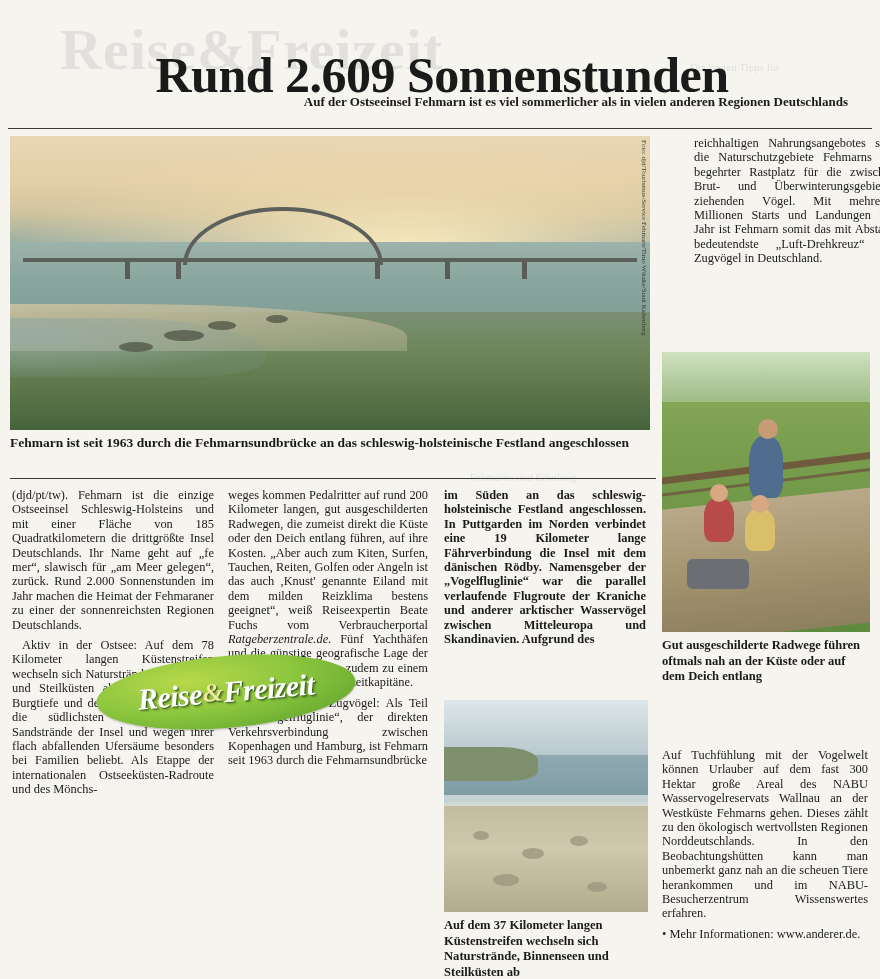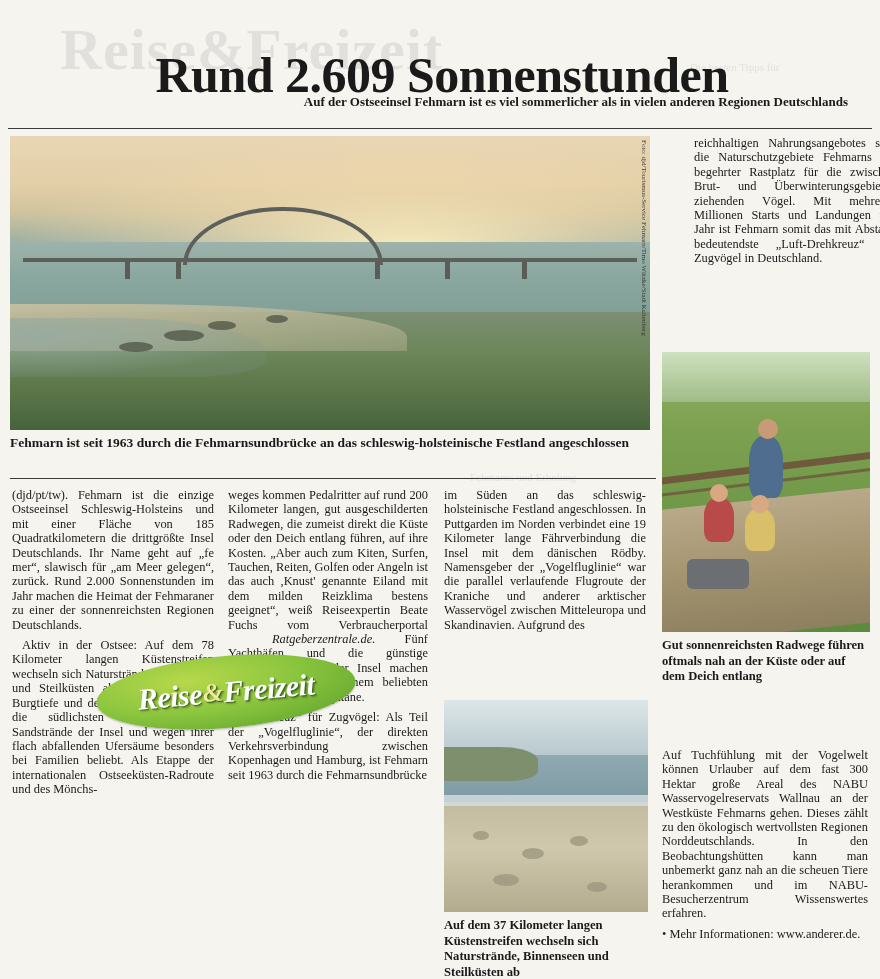--- a/index.html
+++ b/index.html
@@ -183,25 +183,25 @@
     position: absolute;
     font-size: 12.4px;
     line-height: 14.4px;
     text-align: justify;
     font-family: "Liberation Serif", serif;
     hyphens: auto;
   }
   .col p { margin: 0 0 0 0; text-indent: 10px; }
   .col p.first { text-indent: 0; }
   .col p + p { margin-top: 6px; }
-  .col i { font-style: italic; margin-left: 44px; }
+  .col i { font-style: italic; }
 
   #col1 { left: 12px;  top: 488px; width: 202px; }
   #col2 { left: 228px; top: 488px; width: 200px; }
-  #col3 { left: 444px; top: 488px; width: 202px; }
+  #col3 { left: 444px; top: 488px; width: 202px; font-weight: bold; }
   #col4 { left: 662px; top: 136px; width: 202px; margin-left: 32px; }
 
   
   .logo {
     position: absolute;
     left: 96px;
     top: 656px;
     width: 260px;
     height: 72px;
     transform: rotate(-5deg);
@@ -375,21 +375,21 @@
     <div class="bike-rail"></div>
     <div class="bike-path"></div>
     <div class="bike-figure" style="left:42%; top:30%; width:34px; height:62px; background:#4f6d8f;"></div>
     <div class="bike-figure" style="left:46%; top:24%; width:20px; height:20px; border-radius:50%; background:#c99a76;"></div>
     <div class="bike-figure" style="left:20%; top:52%; width:30px; height:44px; background:#b84a4a;"></div>
     <div class="bike-figure" style="left:23%; top:47%; width:18px; height:18px; border-radius:50%; background:#d8a883;"></div>
     <div class="bike-figure" style="left:40%; top:56%; width:30px; height:42px; background:#d9bf6a;"></div>
     <div class="bike-figure" style="left:43%; top:51%; width:18px; height:18px; border-radius:50%; background:#d8a883;"></div>
     <div class="bike-figure" style="left:12%; top:74%; width:62px; height:30px; border-radius:6px; background:#6b6f74;"></div>
   </div>
-  <div class="caption-bike">Gut sonnenreichsten Radwege führen oftmals nah an der Küste oder auf dem Deich entlang</div>
+  <div class="caption-bike">Gut ausgeschilderte Radwege führen oftmals nah an der Küste oder auf dem Deich entlang</div>
 
   <div class="col" style="left:662px; top:748px; width:206px;">
     <p class="first">Auf Tuchfühlung mit der Vogelwelt können Urlauber auf dem fast 300 Hektar große Areal des NABU Wasservogelreservats Wallnau an der Westküste Fehmarns gehen. Dieses zählt zu den ökologisch wertvollsten Regionen Norddeutschlands. In den Beobachtungshütten kann man unbemerkt ganz nah an die scheuen Tiere herankommen und im NABU-Besucherzentrum Wissenswertes erfahren.</p>
     <p style="text-indent:0;">• Mehr Informationen: www.anderer.de.</p>
   </div>
 
   <div class="photo-beach">
     <div class="beach-sky"></div>
     <div class="beach-sea"></div>
     <div class="beach-green"></div>

